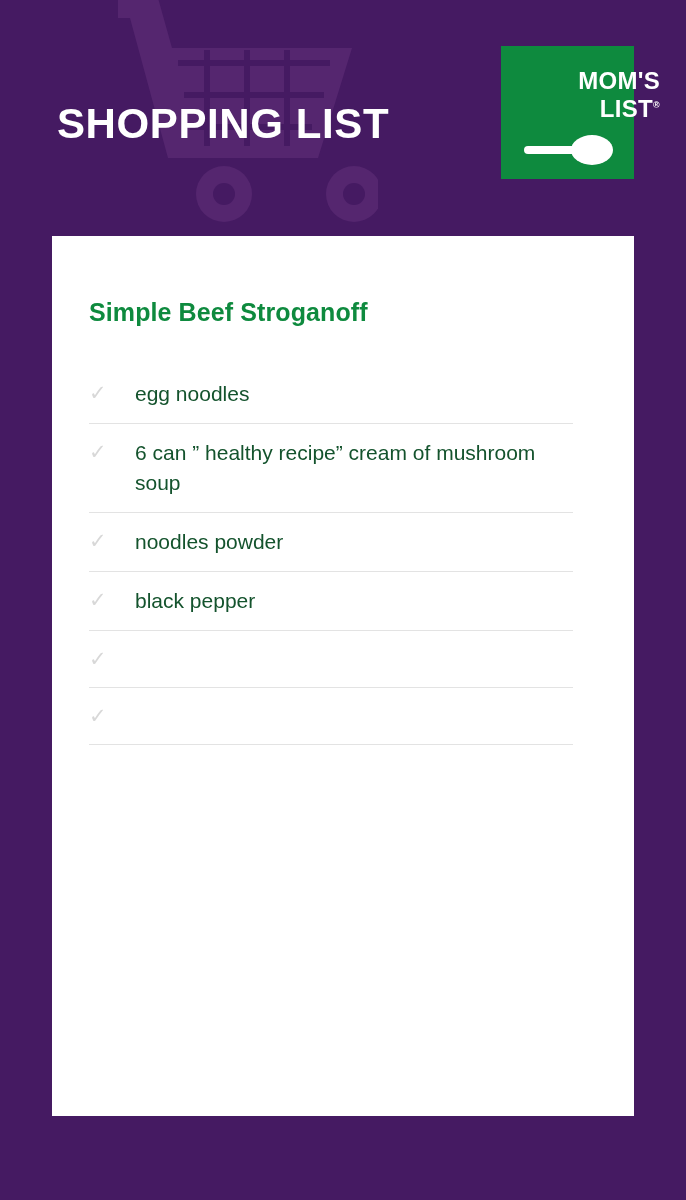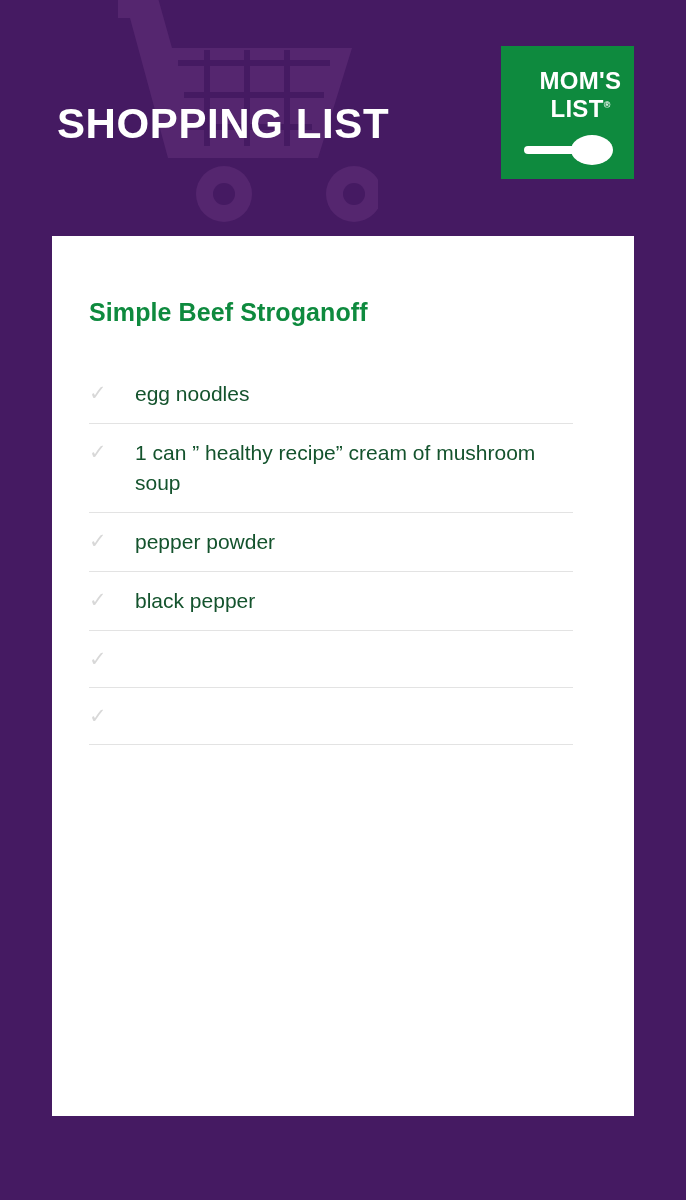--- a/index.html
+++ b/index.html
@@ -55,21 +55,21 @@
     top: 46px;
     width: 133px;
     height: 133px;
     background: #0E8A3E;
   }
   .logo-text {
     position: absolute;
     left: 0;
     top: 22px;
     width: 159px;
-    text-align: center;
+    text-align: right;
     color: #ffffff;
     font-weight: bold;
     font-size: 24px;
     line-height: 25px;
     letter-spacing: 0.3px;
   }
   .logo-text .reg {
     font-size: 9px;
     vertical-align: super;
     font-weight: bold;
@@ -182,26 +182,26 @@
 
   <ul class="items">
 
     <li class="item">
       <span class="check-icon">✓</span>
       <span class="item-label">egg noodles</span>
     </li>
 
     <li class="item">
       <span class="check-icon">✓</span>
-      <span class="item-label">1 can ” healthy recipe” cream of mushroom soup</span>
-    </li>
-
-    <li class="item">
-      <span class="check-icon">✓</span>
-      <span class="item-label">pepper powder</span>
+      <span class="item-label">6 can ” healthy recipe” cream of mushroom soup</span>
+    </li>
+
+    <li class="item">
+      <span class="check-icon">✓</span>
+      <span class="item-label">noodles powder</span>
     </li>
 
     <li class="item">
       <span class="check-icon">✓</span>
       <span class="item-label">black pepper</span>
     </li>
 
     <li class="item">
       <span class="check-icon">✓</span>
     </li>

